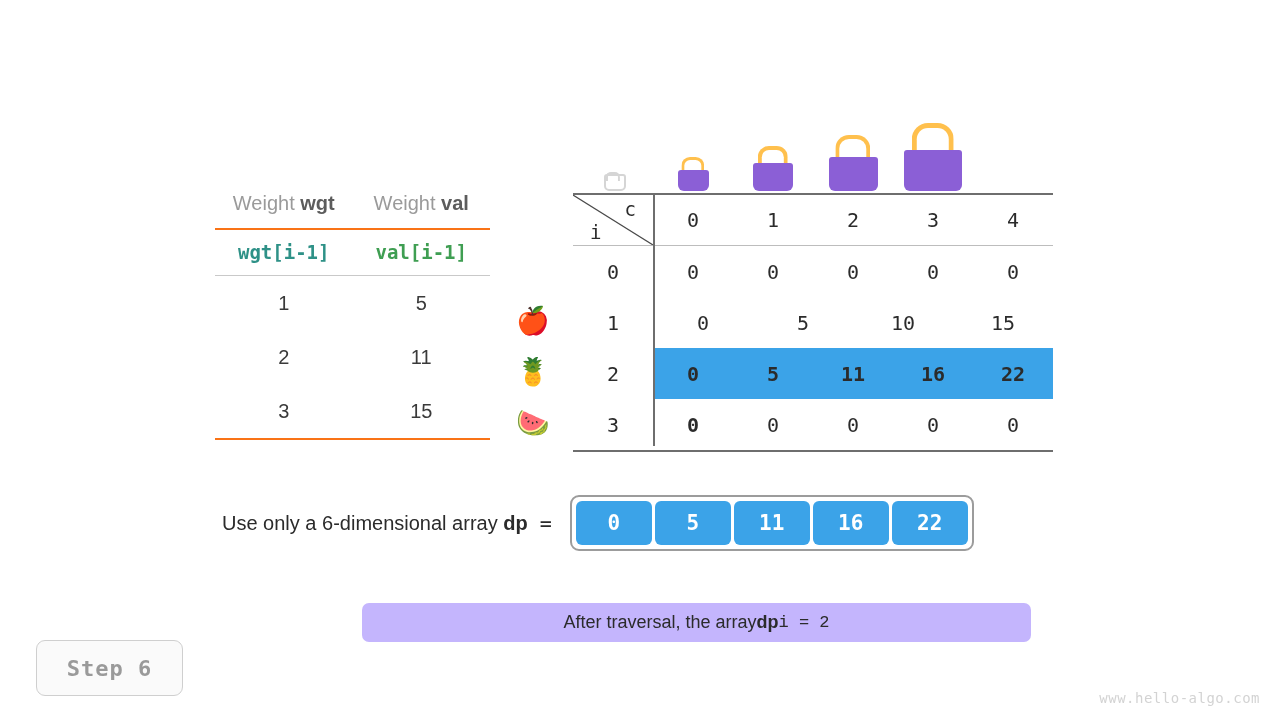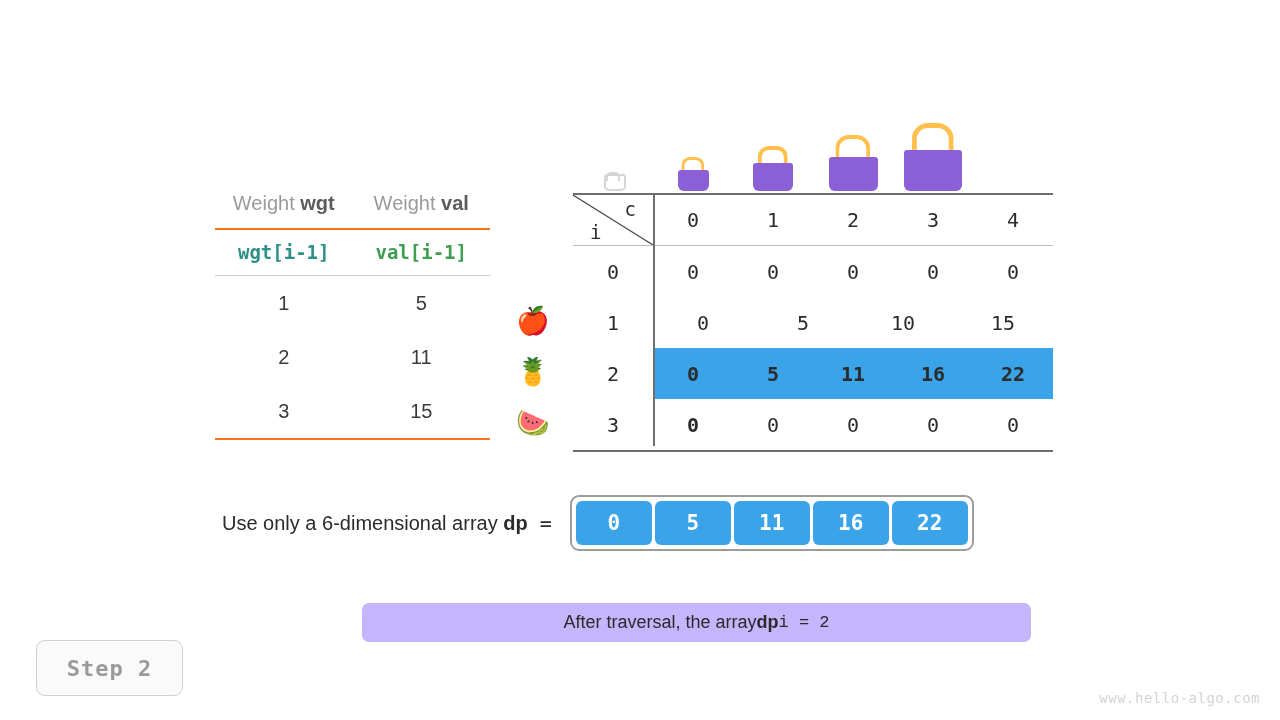--- a/index.html
+++ b/index.html
@@ -450,17 +450,17 @@
       <div class="acell">22</div>
     </div>
   </div>
 
   <div id="caption">
     <span>After traversal, the array </span>
       <b>dp</b>
       <span class="mono">i = 2</span>
   </div>
 
-  <div id="step-badge">Step 2</div>
+  <div id="step-badge">Step 6</div>
 
   <div id="watermark">www.hello-algo.com</div>
 
 </div>
 
 </body></html>

